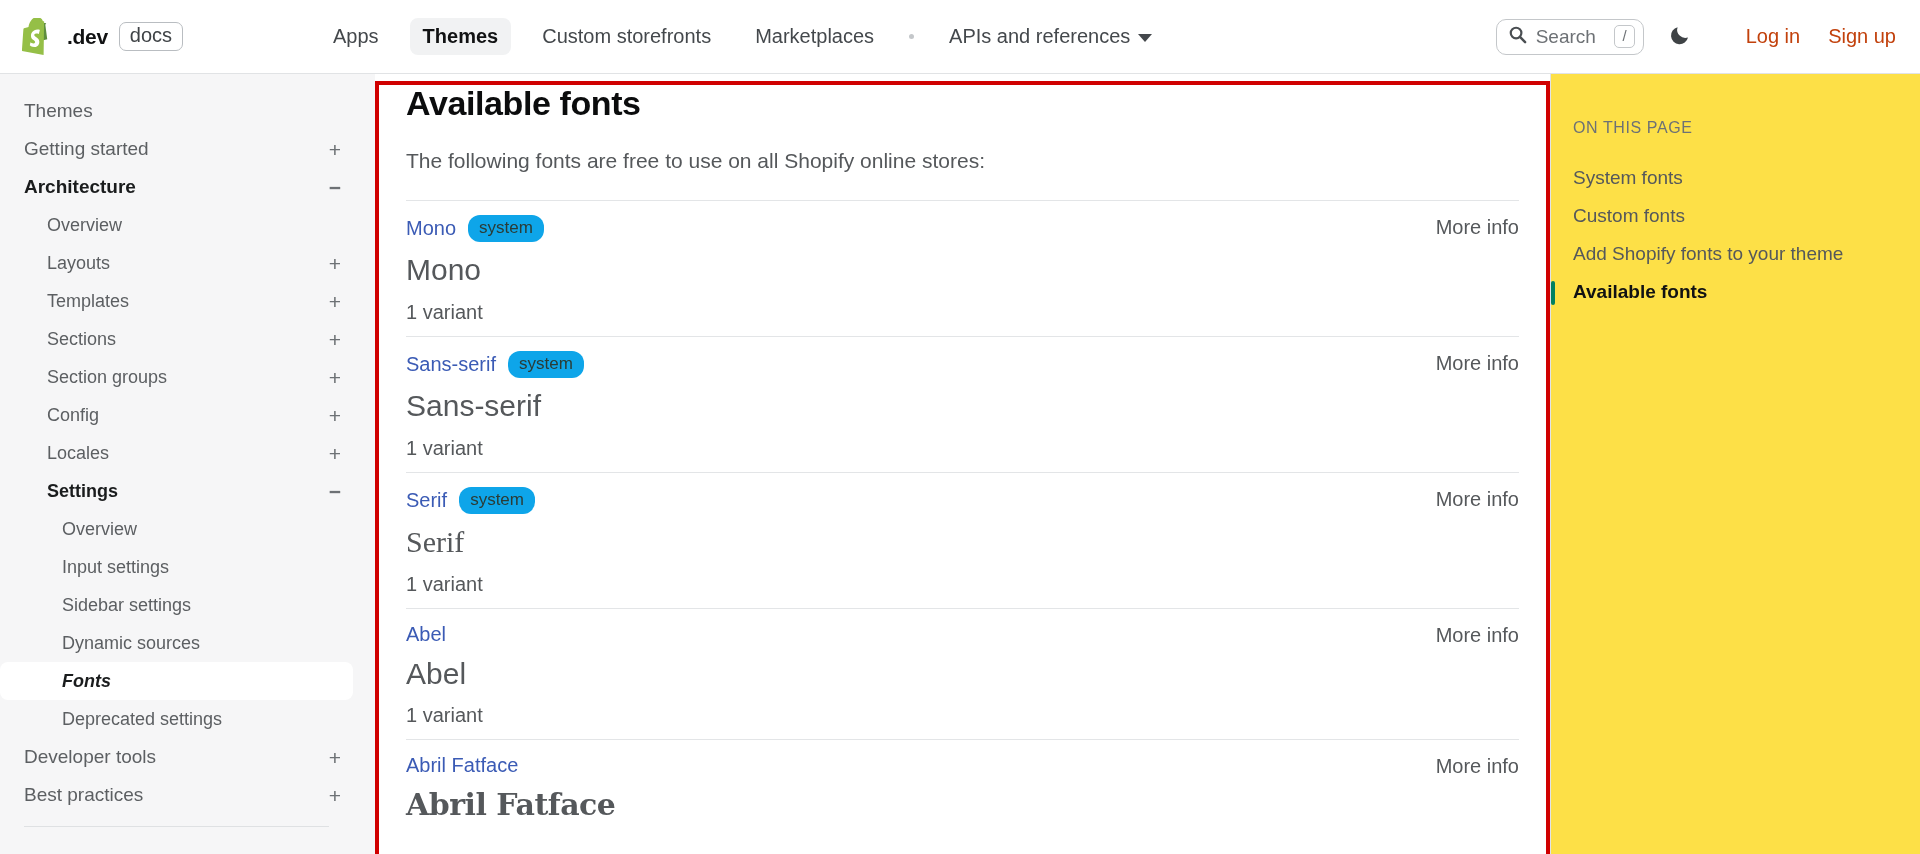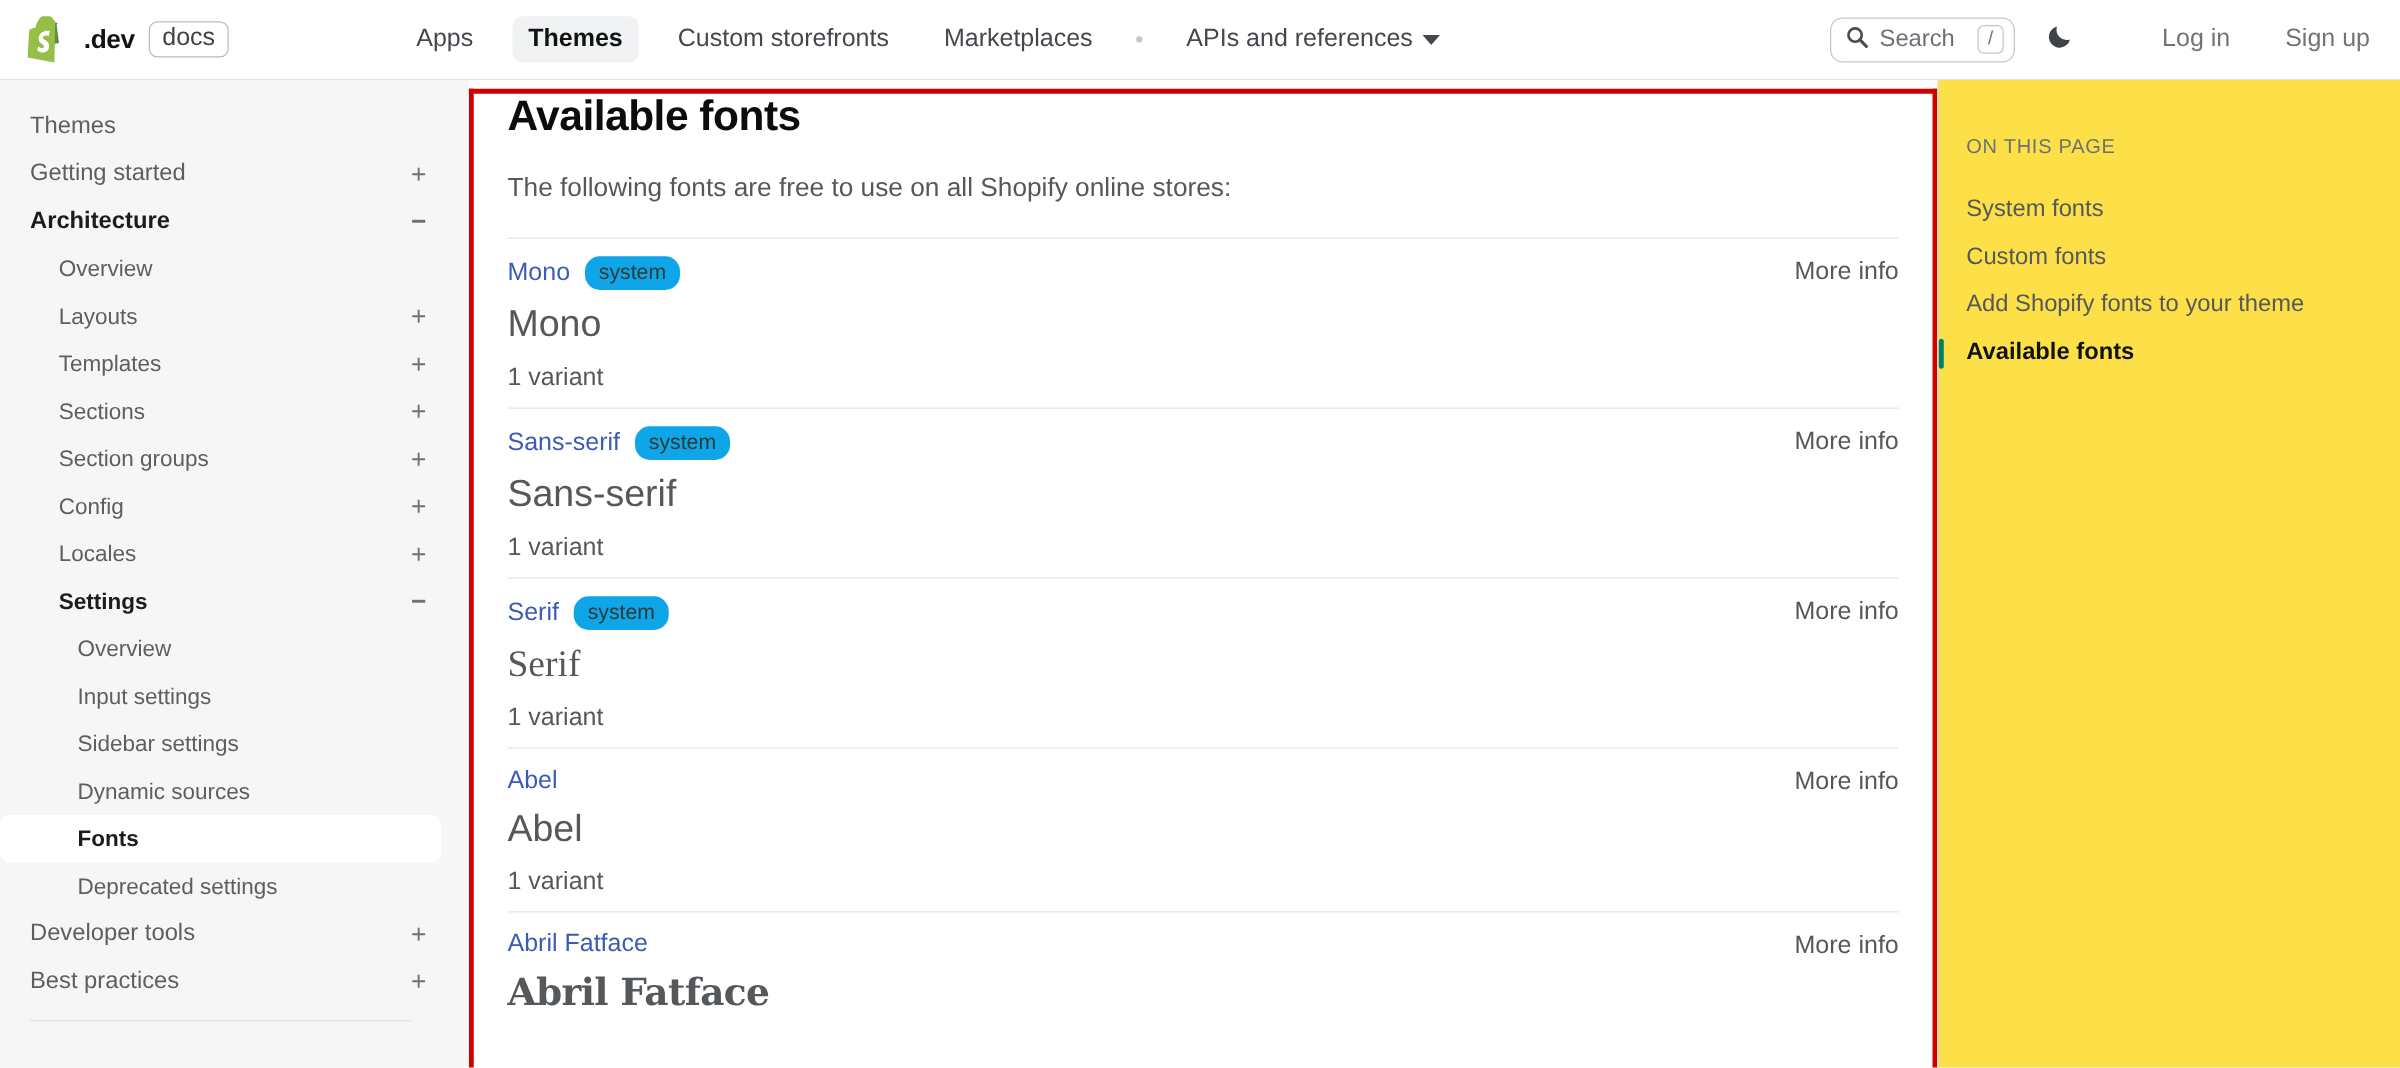--- a/index.html
+++ b/index.html
@@ -6,21 +6,21 @@
   html, body {
     width: 1920px; height: 854px;
     font-family: "Liberation Sans", sans-serif;
     background: #ffffff;
     color: #202223;
     overflow: hidden;
   }
 
   
   .topbar {
-    height: 64px;
+    height: 74px;
     display: flex;
     align-items: center;
     background: #ffffff;
     border-bottom: 1px solid #e1e3e5;
     position: relative;
     z-index: 5;
   }
   .brand {
     display: flex; align-items: center; gap: 11px;
     padding-left: 22px;
@@ -74,22 +74,22 @@
     margin-right: 24px;
   }
   .search-text { font-size: 19px; color: #6d7175; flex: 1 1 auto; }
   .slashkey {
     border: 1px solid #c4c7ca; border-radius: 5px;
     font-size: 15px; color: #6d7175;
     padding: 0px 7px 2px 7px; line-height: 1.3;
   }
   .moonbtn { cursor: pointer; margin-right: 26px; display:flex; align-items:center;}
   .authlink {
-    font-size: 20px; color: #737373; cursor: pointer;
-    margin-left: 44px; white-space: nowrap;
+    font-size: 20px; color: #c2410c; cursor: pointer;
+    margin-left: 28px; white-space: nowrap;
   }
 
   
   .body-wrap { display: flex; height: 794px; position: relative; }
 
   
   .sidebar {
     width: 375px; flex: 0 0 375px;
     background: #f6f6f7;
     padding: 18px 22px 0 0;
@@ -99,21 +99,21 @@
   .sb-item {
     display: flex; align-items: center; justify-content: space-between;
     font-size: 19px; color: #5c5f62;
     height: 38px; border-radius: 8px;
     padding: 0 12px 0 24px;
     cursor: pointer; position: relative;
   }
   .sb-item.lvl2 { padding-left: 47px; font-size: 18px; }
   .sb-item.bold { color: #1a1c1d; font-weight: bold; }
   .sb-item.current {
-    background: #ffffff; color: #1a1c1d; font-weight: bold;
+    background: #ffffff; color: #1a1c1d; font-weight: bold; font-style: italic;
   }
   .sb-toggle { font-size: 21px; color: #6d7175; line-height: 1; }
   .sb-divider {
     margin: 12px 24px 0 24px;
     border-top: 1px solid #dfe1e3;
   }
 
   
   .main-col {
     flex: 1 1 auto;

